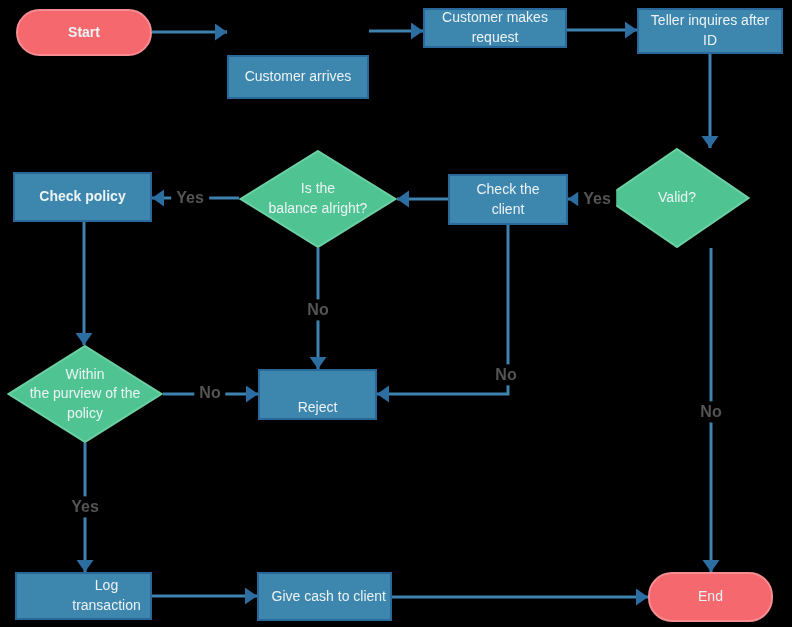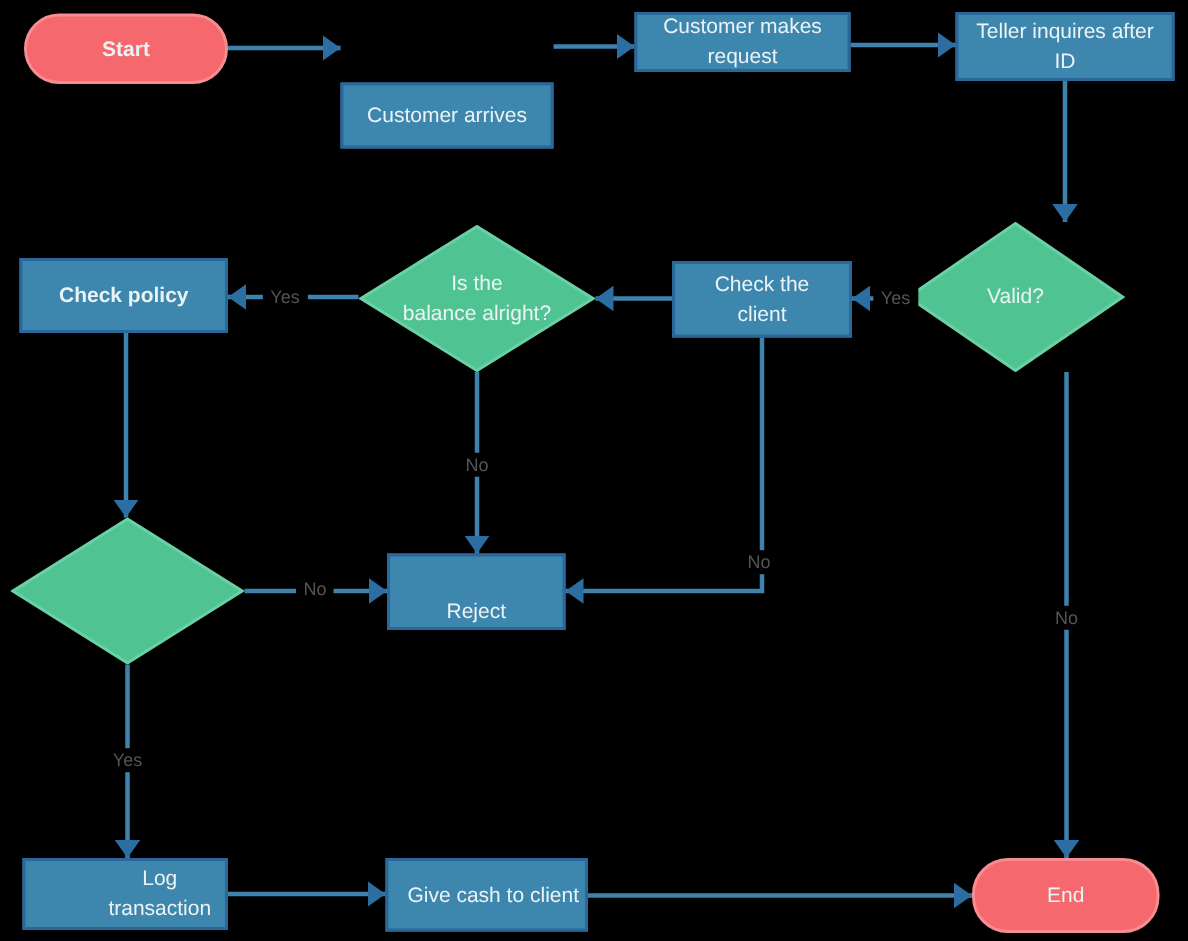--- a/index.html
+++ b/index.html
@@ -40,22 +40,22 @@
   .node-label {
     position: relative;
     white-space: pre-line;
     text-align: center;
     line-height: 1.4;
     padding: 0 4px;
   }
   .edge-label {
     position: absolute;
     transform: translate(-50%, -50%);
-    font-size: 12px;
-    font-weight: 400;
+    font-size: 16px;
+    font-weight: 700;
     line-height: 1.2;
     color: var(--edge-label-text, #545454);
     background: var(--background, #000);
     padding: 1px 5px;
   }
 </style>
 </head>
 <body>
 
 <div class="canvas">
@@ -122,20 +122,23 @@
   </div>
 
   <div class="node process" style="left:13px; top:172px; width:139px; height:50px;font-weight:bold;">
     <span class="node-label">Check policy</span>
   </div>
 
   <div class="node decision" style="left:7px; top:345px; width:156px; height:98px;">
     <svg class="diamond-svg" viewBox="0 0 100 100" preserveAspectRatio="none">
       <polygon points="50,1 99,50 50,99 1,50" vector-effect="non-scaling-stroke"></polygon>
     </svg>
+    <span class="node-label">Within
+the purview of the
+policy</span>
   </div>
 
   <div class="node process" style="left:258px; top:369px; width:119px; height:51px;align-items:flex-end;">
     <span class="node-label">Reject</span>
   </div>
 
   <div class="node process" style="left:15px; top:572px; width:137px; height:48px;padding-left:46px;">
     <span class="node-label">Log transaction</span>
   </div>
 

